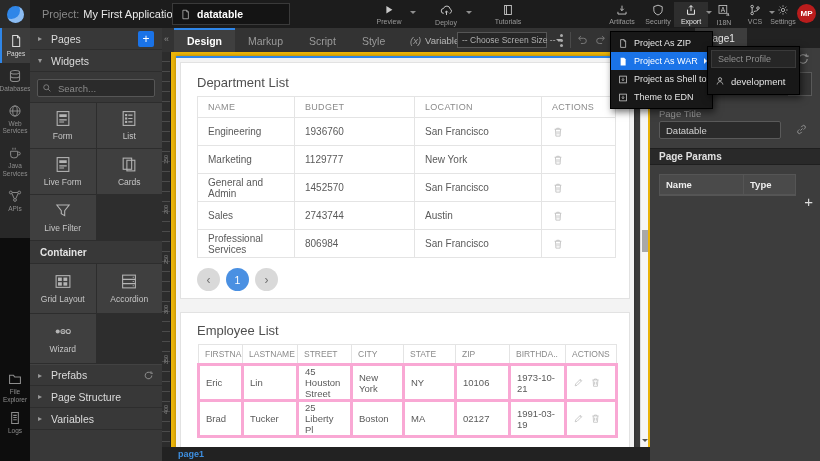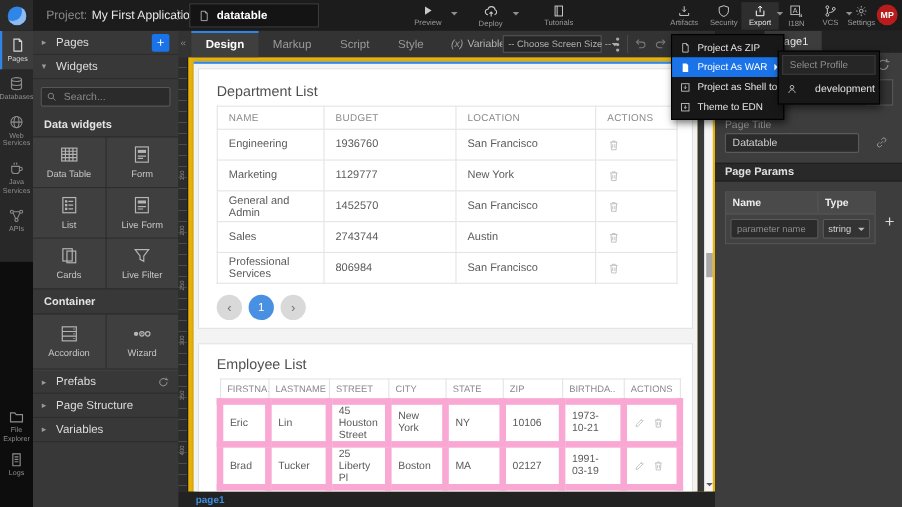--- a/index.html
+++ b/index.html
@@ -76,21 +76,21 @@
   .card{position:absolute;left:4px;right:4px;background:#fff;border:1px solid #e2e2e2}
   .card1{top:4px;height:237px}
   .card2{top:254px;height:210px}
   .card-title{padding:12px 16px 6px;font-size:13px;color:#4f4f4f}
   .card2 .card-title{padding:10px 16px 6px}
   table.dt{margin:0 16px;border-collapse:collapse;width:calc(100% - 32px);table-layout:fixed}
   .dt th{border:1px solid #e4e4e4;font-size:9px;color:#8a8a8a;text-align:left;padding:0 10px;height:21px;font-weight:normal;letter-spacing:.3px;overflow:hidden;white-space:nowrap}
   .dt td{border:1px solid #e4e4e4;font-size:10px;color:#5a5a5a;padding:0 10px;height:28px;overflow:hidden}
   table.et{margin:0 16px;border-collapse:collapse;width:calc(100% - 32px);table-layout:fixed}
   .et th{border:1px solid #e4e4e4;font-size:8.5px;color:#8a8a8a;text-align:left;padding:0 6px;height:20px;font-weight:normal;overflow:hidden;white-space:nowrap}
-  .et td{border:6px solid #f9a8d4;font-size:9.5px;color:#5a5a5a;padding:0 6px;height:36px;vertical-align:middle;overflow:hidden}
+  .et td{border:3px solid #f9a8d4;font-size:9.5px;color:#5a5a5a;padding:0 6px;height:36px;vertical-align:middle;overflow:hidden}
   .act-ics{display:flex;gap:6px;color:#bdbdbd}
   .pager{display:flex;gap:6px;padding:10px 16px;align-items:center}
   .pg{width:23px;height:23px;border-radius:50%;background:#d9d9d9;color:#707070;display:flex;align-items:center;justify-content:center;font-size:12px;cursor:pointer}
   .pg.cur{background:#4a90e2;color:#fff;font-size:10.5px}
   .vscroll{position:absolute;right:2px;top:0;width:8px;bottom:0;background:#f6f6f6;border-left:1px solid #ddd}
   .vthumb{position:absolute;left:1px;width:6px;top:178px;height:22px;background:#a8a8a8;cursor:grab}
   .vs-arr{position:absolute;left:1px;bottom:2px;width:0;height:0;border:3px solid transparent;border-top-color:#555}
 
   
   .statusbar{position:absolute;left:162px;bottom:0;width:488px;height:14px;background:#222;z-index:25;display:flex;align-items:center;padding:0 16px}
@@ -121,21 +121,21 @@
   
   .menu{position:absolute;background:#181818;border:1px solid #000;box-shadow:2px 3px 7px rgba(0,0,0,.55);z-index:60}
   .exp-menu{left:610px;top:31px;width:103px;padding:2px 0}
   .m-it{height:18px;display:flex;align-items:center;gap:6px;padding:0 6px 0 7px;color:#e4e4e4;font-size:9px;white-space:nowrap;cursor:pointer}
   .m-it svg{flex:none;color:#cfcfcf}
   .m-it.active{background:#1a73e8;color:#fff}
   .m-it.active svg{color:#fff}
   .m-arrow{margin-left:auto;width:0;height:0;border:3.5px solid transparent;border-left-color:#fff}
   .prof-menu{left:707px;top:46px;width:93px;padding:3px 0}
   .pm-head{height:18px;background:#262626;border:1px solid #3a3a3a;color:#8f8f8f;display:flex;align-items:center;padding:0 6px;font-size:9px;margin:0 3px 3px}
-  .pm-it{height:20px;display:flex;align-items:center;gap:16px;padding:0 7px;font-size:9.5px;color:#e4e4e4;cursor:pointer}
+  .pm-it{height:20px;display:flex;align-items:center;gap:6px;padding:0 7px;font-size:9.5px;color:#e4e4e4;cursor:pointer}
   .pm-it svg{flex:none;color:#cfcfcf}
   .pm-it.active{background:#1a73e8;color:#fff}
 </style>
 </head>
 <body>
 
 <svg width="0" height="0" style="position:absolute">
   <symbol id="i-file" viewBox="0 0 16 16">
       <path d="M4.2 1.8h5.6l2.4 2.4v10H4.2z"></path>
       <path d="M9.8 1.8v2.4h2.4"></path>
@@ -430,28 +430,21 @@
     <div class="lp-row">
       <span class="car">▾</span>
       <span>Widgets</span>
     </div>
     <div class="lp-search">
       <svg width="10" height="10" fill="none" stroke="currentColor" stroke-width="1.3">
           <use href="#i-search"></use>
         </svg>
       <input placeholder="Search..." style="">
     </div>
-    <div class="lp-sec">Data widgets</div>
     <div class="tiles">
-      <div class="tile h45">
-        <svg width="20" height="17" fill="none" stroke="currentColor" stroke-width="1">
-            <use href="#i-wtable"></use>
-          </svg>
-        <span class="tile-cap">Data Table</span>
-      </div>
       <div class="tile h45">
         <svg width="18" height="17" fill="none" stroke="currentColor" stroke-width="1">
             <use href="#i-wform"></use>
           </svg>
         <span class="tile-cap">Form</span>
       </div>
       <div class="tile h45">
         <svg width="18" height="17" fill="none" stroke="currentColor" stroke-width="1">
             <use href="#i-wlist"></use>
           </svg>
@@ -471,20 +464,26 @@
       </div>
       <div class="tile h45">
         <svg width="18" height="17" fill="none" stroke="currentColor" stroke-width="1">
             <use href="#i-wfilter"></use>
           </svg>
         <span class="tile-cap">Live Filter</span>
       </div>
     </div>
     <div class="lp-sec">Container</div>
     <div class="tiles">
+      <div class="tile h49">
+        <svg width="20" height="17" fill="none" stroke="currentColor" stroke-width="1">
+            <use href="#i-wgrid"></use>
+          </svg>
+        <span class="tile-cap">Grid Layout</span>
+      </div>
       <div class="tile h49">
         <svg width="18" height="17" fill="none" stroke="currentColor" stroke-width="1">
             <use href="#i-wacc"></use>
           </svg>
         <span class="tile-cap">Accordion</span>
       </div>
       <div class="tile h49">
         <svg width="20" height="17" fill="none" stroke="currentColor" stroke-width="1">
             <use href="#i-wwiz"></use>
           </svg>
@@ -735,27 +734,20 @@
         <svg width="13" height="13" fill="none" stroke="currentColor" stroke-width="1.1">
           <use href="#i-link"></use>
         </svg>
       </span>
     <div class="rp-params-h">Page Params</div>
     <div class="rp-ptable">
       <div class="rp-phead">
         <span class="rp-ph name">Name</span>
         <span class="rp-ph type">Type</span>
       </div>
-      <div class="rp-prow">
-        <input class="rp-pin" placeholder="parameter name" style="">
-        <span class="rp-sel">
-          <span>string</span>
-          <span class="dd-caret"></span>
-        </span>
-      </div>
     </div>
     <span class="rp-plus">+</span>
   </aside>
 
   <div class="menu exp-menu">
     <div class="m-it">
       <svg width="10" height="11" fill="none" stroke="currentColor" stroke-width="1.2">
           <use href="#i-file"></use>
         </svg>
       <span>Project As ZIP</span>

